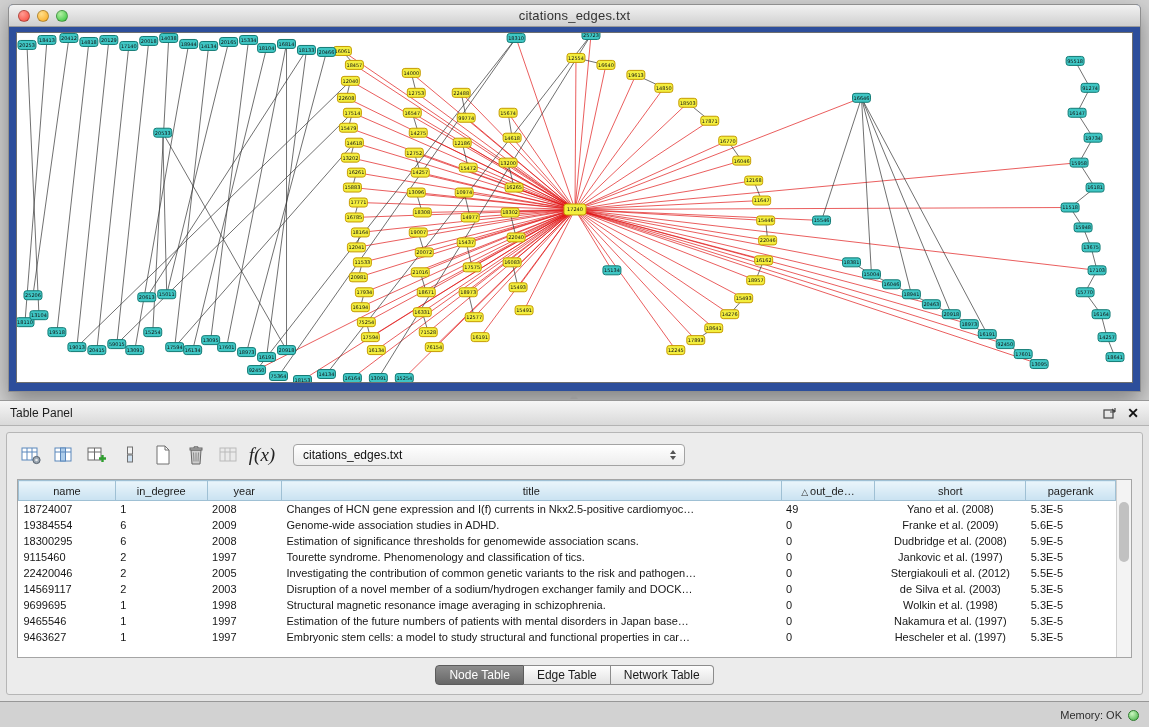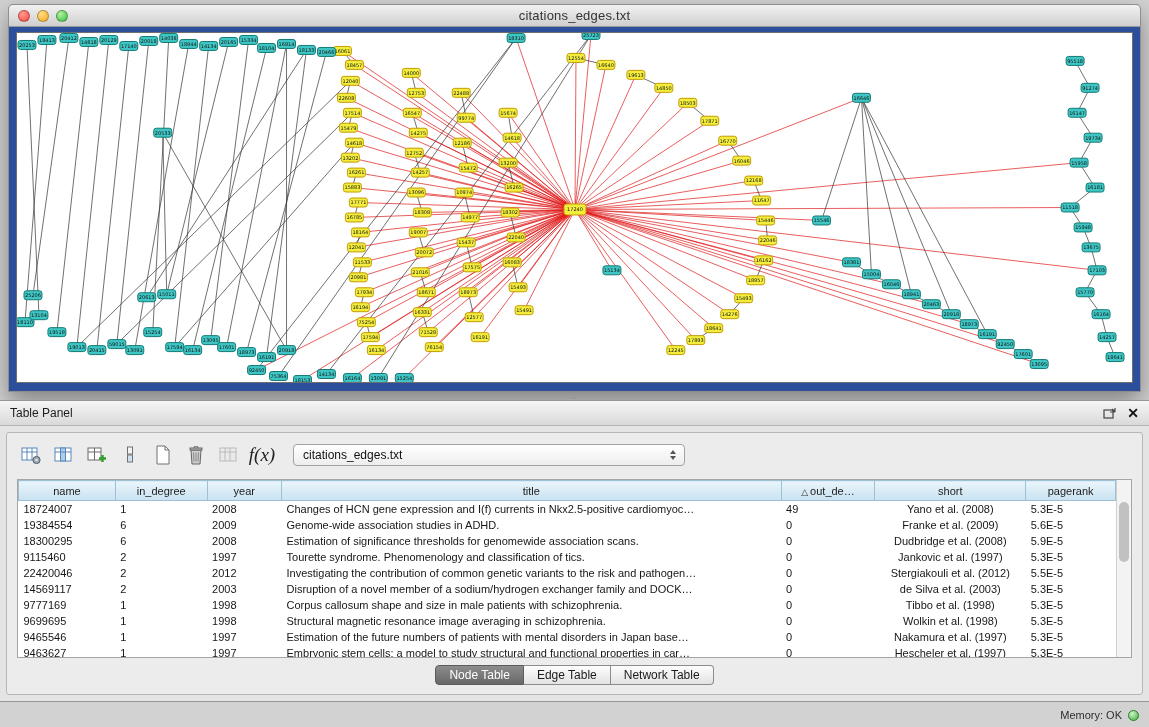--- a/index.html
+++ b/index.html
@@ -1051,42 +1051,33 @@
               <td class="c1">2</td>
               <td class="c2">1997</td>
               <td class="c3">Tourette syndrome. Phenomenology and classification of tics.</td>
               <td class="c4">0</td>
               <td class="c5">Jankovic et al. (1997)</td>
               <td class="c6">5.3E-5</td>
             </tr>
             <tr>
               <td class="c0">22420046</td>
               <td class="c1">2</td>
-              <td class="c2">2012</td>
+              <td class="c2">2005</td>
               <td class="c3">Investigating the contribution of common genetic variants to the risk and pathogen…</td>
               <td class="c4">0</td>
               <td class="c5">Stergiakouli et al. (2012)</td>
               <td class="c6">5.5E-5</td>
             </tr>
             <tr>
               <td class="c0">14569117</td>
               <td class="c1">2</td>
               <td class="c2">2003</td>
               <td class="c3">Disruption of a novel member of a sodium/hydrogen exchanger family and DOCK…</td>
               <td class="c4">0</td>
               <td class="c5">de Silva et al. (2003)</td>
-              <td class="c6">5.3E-5</td>
-            </tr>
-            <tr>
-              <td class="c0">9777169</td>
-              <td class="c1">1</td>
-              <td class="c2">1998</td>
-              <td class="c3">Corpus callosum shape and size in male patients with schizophrenia.</td>
-              <td class="c4">0</td>
-              <td class="c5">Tibbo et al. (1998)</td>
               <td class="c6">5.3E-5</td>
             </tr>
             <tr>
               <td class="c0">9699695</td>
               <td class="c1">1</td>
               <td class="c2">1998</td>
               <td class="c3">Structural magnetic resonance image averaging in schizophrenia.</td>
               <td class="c4">0</td>
               <td class="c5">Wolkin et al. (1998)</td>
               <td class="c6">5.3E-5</td>

